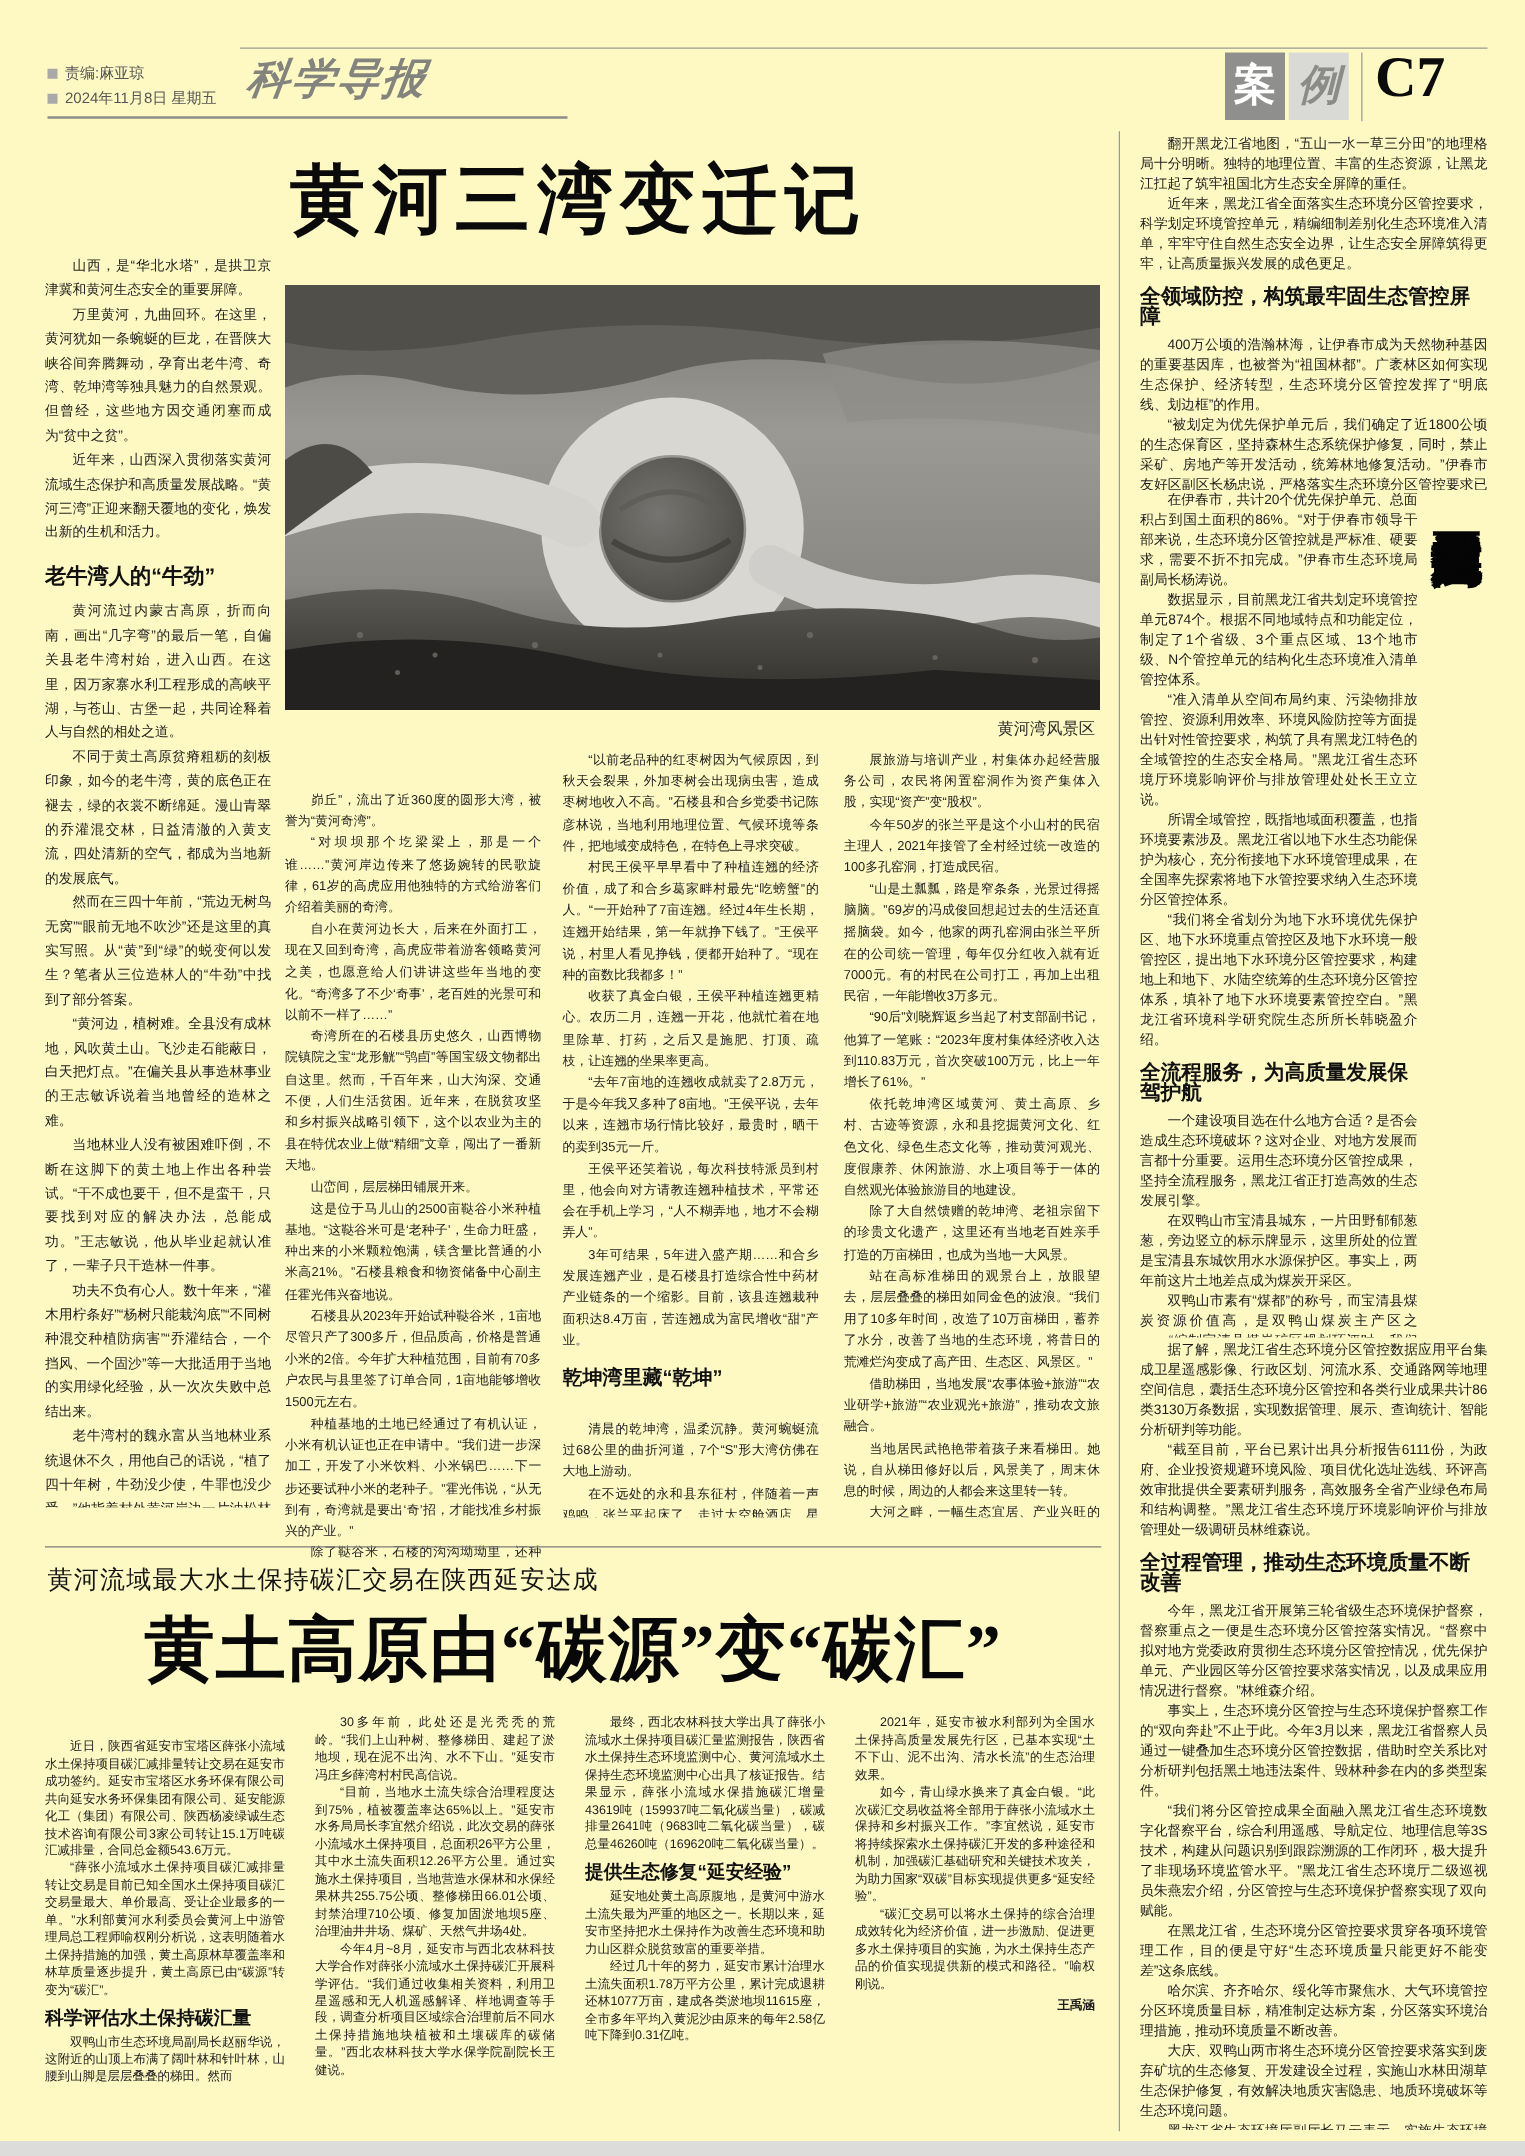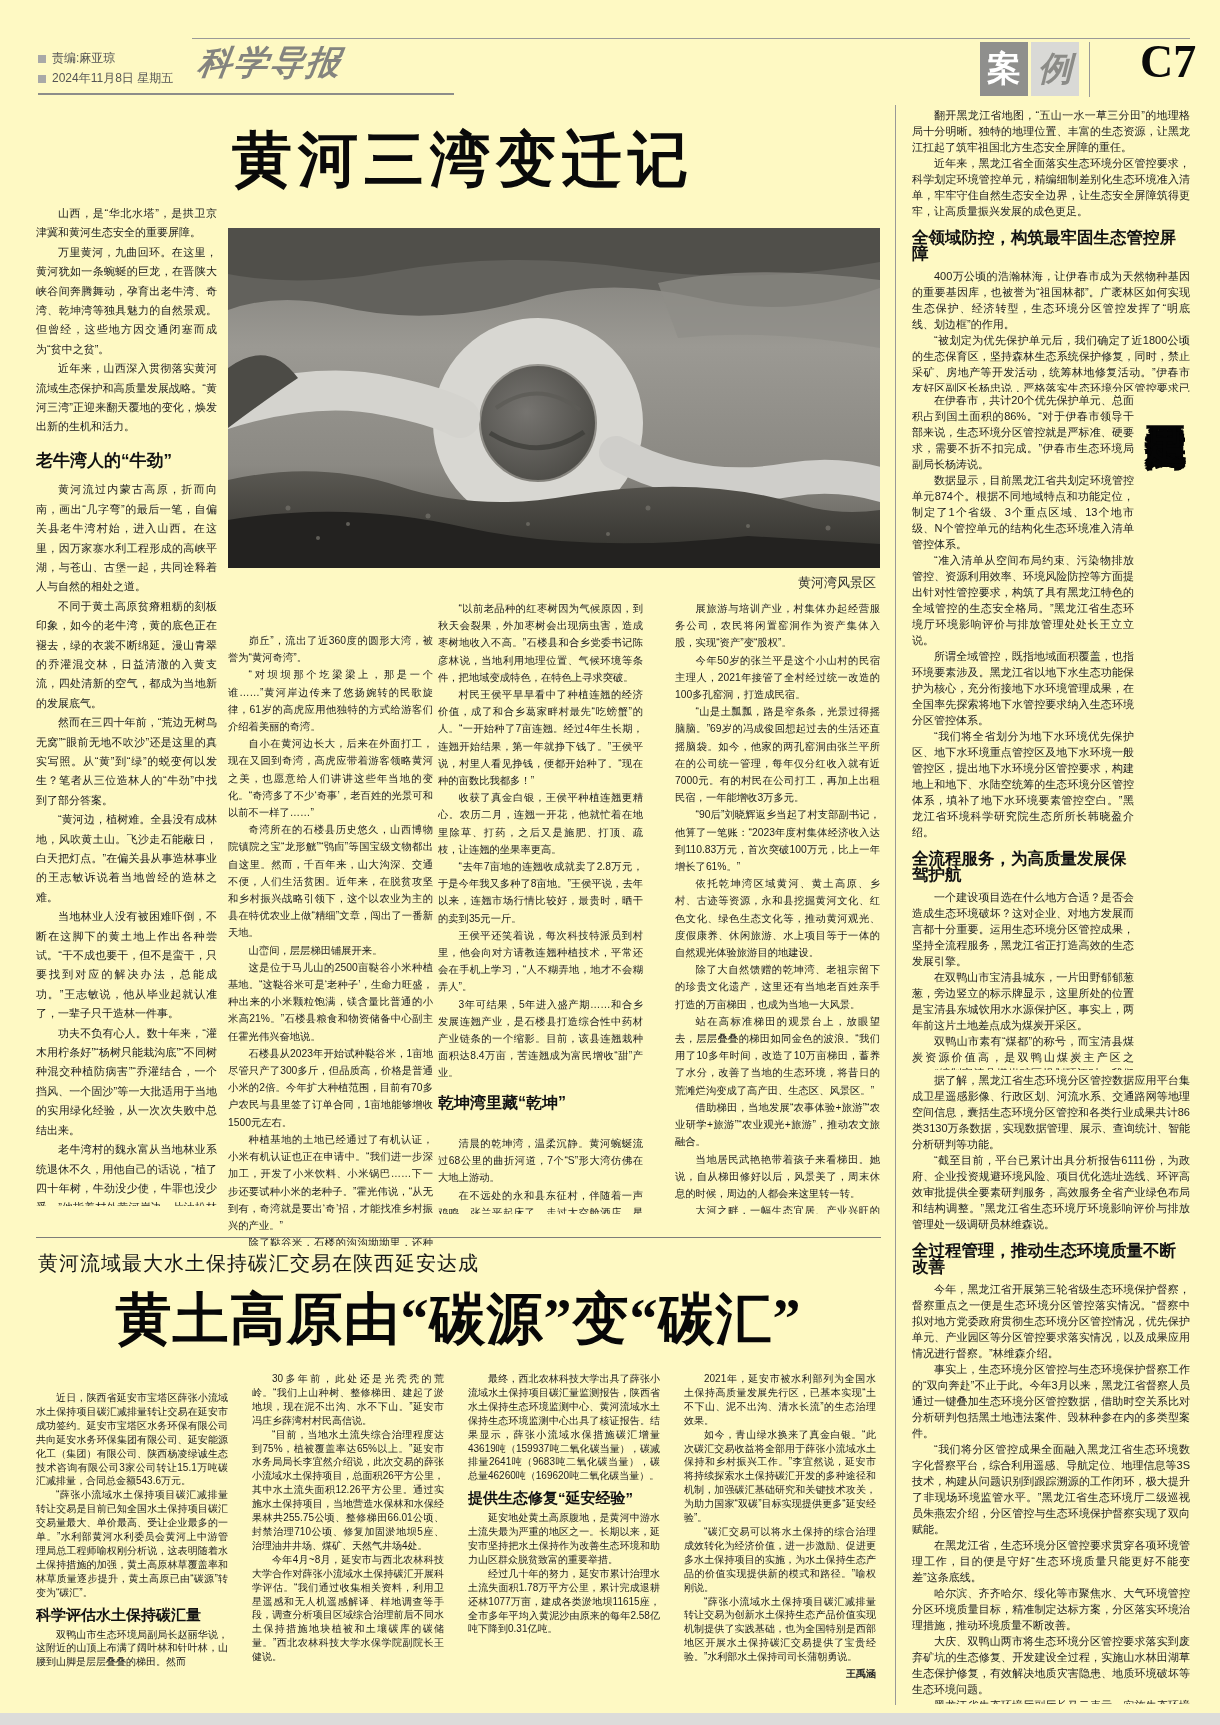--- a/index.html
+++ b/index.html
@@ -8,21 +8,21 @@
   .abs{position:absolute;}
   
   .hd-meta{font-size:12px;color:#555;line-height:20px;}
   .hd-meta .sq{display:inline-block;width:8px;height:8px;background:#a9a9a7;margin-right:6px;vertical-align:middle;}
   .masthead{font-family:"Liberation Serif","DejaVu Serif",serif;font-style:italic;font-weight:700;
             font-size:34px;color:#84847f;letter-spacing:2px;transform:skewX(-8deg);}
   .badge{width:48px;height:54px;text-align:center;line-height:54px;
          font-family:"Liberation Serif","DejaVu Serif",serif;font-weight:700;font-size:34px;}
   .badge.an{background:#8f8f8d;color:#ffffff;}
   .badge.li{background:#d9d9d6;color:#8b8b87;font-style:italic;}
-  .pageno{font-family:"Liberation Serif","DejaVu Serif",serif;font-weight:700;font-size:46px;color:#0b0b0b;margin-left:40px;}
+  .pageno{font-family:"Liberation Serif","DejaVu Serif",serif;font-weight:700;font-size:46px;color:#0b0b0b;}
   
   .bp{margin:0;text-indent:2em;text-align:justify;}
   .sh{margin:9px 0 7px;text-indent:0;font-weight:700;font-size:16px;color:#111;font-family:"Liberation Sans","DejaVu Sans",sans-serif;}
   .by{margin:3px 0 0;text-align:right;font-weight:700;text-indent:0;}
   .colL{left:36px;top:204px;width:181px;height:1002px;font-size:11px;line-height:19.4px;overflow:hidden;}
   .colL .sh{font-size:17px;margin:14px 0 10px;}
   .ucol{top:600px;width:205px;height:614px;font-size:10.3px;line-height:17.2px;overflow:hidden;}
   .ucol .sh{font-size:16px;margin:12px 0 24px;}
   .headline1{left:228px;top:120px;width:470px;text-align:center;font-weight:900;font-size:60px;
              letter-spacing:6px;color:#0a0a0a;font-family:"Liberation Sans","DejaVu Sans",sans-serif;}
@@ -128,21 +128,21 @@
       <p class="bp">峁丘”，流出了近360度的圆形大湾，被誉为“黄河奇湾”。</p>
       <p class="bp">“对坝坝那个圪梁梁上，那是一个谁……”黄河岸边传来了悠扬婉转的民歌旋律，61岁的高虎应用他独特的方式给游客们介绍着美丽的奇湾。</p>
       <p class="bp">自小在黄河边长大，后来在外面打工，现在又回到奇湾，高虎应带着游客领略黄河之美，也愿意给人们讲讲这些年当地的变化。“奇湾多了不少‘奇事’，老百姓的光景可和以前不一样了……”</p>
       <p class="bp">奇湾所在的石楼县历史悠久，山西博物院镇院之宝“龙形觥”“鸮卣”等国宝级文物都出自这里。然而，千百年来，山大沟深、交通不便，人们生活贫困。近年来，在脱贫攻坚和乡村振兴战略引领下，这个以农业为主的县在特优农业上做“精细”文章，闯出了一番新天地。</p>
       <p class="bp">山峦间，层层梯田铺展开来。</p>
       <p class="bp">这是位于马儿山的2500亩鞑谷小米种植基地。“这鞑谷米可是‘老种子’，生命力旺盛，种出来的小米颗粒饱满，镁含量比普通的小米高21%。”石楼县粮食和物资储备中心副主任霍光伟兴奋地说。</p>
       <p class="bp">石楼县从2023年开始试种鞑谷米，1亩地尽管只产了300多斤，但品质高，价格是普通小米的2倍。今年扩大种植范围，目前有70多户农民与县里签了订单合同，1亩地能够增收1500元左右。</p>
       <p class="bp">种植基地的土地已经通过了有机认证，小米有机认证也正在申请中。“我们进一步深加工，开发了小米饮料、小米锅巴……下一步还要试种小米的老种子。”霍光伟说，“从无到有，奇湾就是要出‘奇’招，才能找准乡村振兴的产业。”</p>
       <p class="bp">除了鞑谷米，石楼的沟沟坳坳里，还种着有机小米、高品质红枣和高粱等，这里渐成为一个以绿色农产品为特色的生产基地。</p>
     </div>
-  <div class="abs ucol" style="left:438px;">
+  <div class="abs ucol" style="left:450px;">
       <p class="bp">“以前老品种的红枣树因为气候原因，到秋天会裂果，外加枣树会出现病虫害，造成枣树地收入不高。”石楼县和合乡党委书记陈彦林说，当地利用地理位置、气候环境等条件，把地域变成特色，在特色上寻求突破。</p>
       <p class="bp">村民王侯平早早看中了种植连翘的经济价值，成了和合乡葛家畔村最先“吃螃蟹”的人。“一开始种了7亩连翘。经过4年生长期，连翘开始结果，第一年就挣下钱了。”王侯平说，村里人看见挣钱，便都开始种了。“现在种的亩数比我都多！”</p>
       <p class="bp">收获了真金白银，王侯平种植连翘更精心。农历二月，连翘一开花，他就忙着在地里除草、打药，之后又是施肥、打顶、疏枝，让连翘的坐果率更高。</p>
       <p class="bp">“去年7亩地的连翘收成就卖了2.8万元，于是今年我又多种了8亩地。”王侯平说，去年以来，连翘市场行情比较好，最贵时，晒干的卖到35元一斤。</p>
       <p class="bp">王侯平还笑着说，每次科技特派员到村里，他会向对方请教连翘种植技术，平常还会在手机上学习，“人不糊弄地，地才不会糊弄人”。</p>
       <p class="bp">3年可结果，5年进入盛产期……和合乡发展连翘产业，是石楼县打造综合性中药材产业链条的一个缩影。目前，该县连翘栽种面积达8.4万亩，苦连翘成为富民增收“甜”产业。</p>
       <h3 class="sh">乾坤湾里藏“乾坤”</h3>
       <p class="bp">清晨的乾坤湾，温柔沉静。黄河蜿蜒流过68公里的曲折河道，7个“S”形大湾仿佛在大地上游动。</p>
       <p class="bp">在不远处的永和县东征村，伴随着一声鸡鸣，张兰平起床了。走过太空舱酒店、星空酒店，张兰平来到了村民冯成俊家。“老冯啊，今天有两个客人要入住，床铺卫生一定要做好……”</p>
     </div>
@@ -211,17 +211,16 @@
   <div class="abs bcol" style="left:468px;">
       <p class="bp">最终，西北农林科技大学出具了薛张小流域水土保持项目碳汇量监测报告，陕西省水土保持生态环境监测中心、黄河流域水土保持生态环境监测中心出具了核证报告。结果显示，薛张小流域水保措施碳汇增量43619吨（159937吨二氧化碳当量），碳减排量2641吨（9683吨二氧化碳当量），碳总量46260吨（169620吨二氧化碳当量）。</p>
       <h3 class="sh">提供生态修复“延安经验”</h3>
       <p class="bp">延安地处黄土高原腹地，是黄河中游水土流失最为严重的地区之一。长期以来，延安市坚持把水土保持作为改善生态环境和助力山区群众脱贫致富的重要举措。</p>
       <p class="bp">经过几十年的努力，延安市累计治理水土流失面积1.78万平方公里，累计完成退耕还林1077万亩，建成各类淤地坝11615座，全市多年平均入黄泥沙由原来的每年2.58亿吨下降到0.31亿吨。</p>
     </div>
   <div class="abs bcol" style="left:684px;">
       <p class="bp">2021年，延安市被水利部列为全国水土保持高质量发展先行区，已基本实现“土不下山、泥不出沟、清水长流”的生态治理效果。</p>
       <p class="bp">如今，青山绿水换来了真金白银。“此次碳汇交易收益将全部用于薛张小流域水土保持和乡村振兴工作。”李宜然说，延安市将持续探索水土保持碳汇开发的多种途径和机制，加强碳汇基础研究和关键技术攻关，为助力国家“双碳”目标实现提供更多“延安经验”。</p>
       <p class="bp">“碳汇交易可以将水土保持的综合治理成效转化为经济价值，进一步激励、促进更多水土保持项目的实施，为水土保持生态产品的价值实现提供新的模式和路径。”喻权刚说。</p>
-      <p class="bp">“薛张小流域水土保持项目碳汇减排量转让交易为创新水土保持生态产品价值实现机制提供了实践基础，也为全国特别是西部地区开展水土保持碳汇交易提供了宝贵经验。”水利部水土保持司司长蒲朝勇说。</p>
       <p class="by">王禹涵</p>
     </div>
 
 </div>
 
 </body></html>

